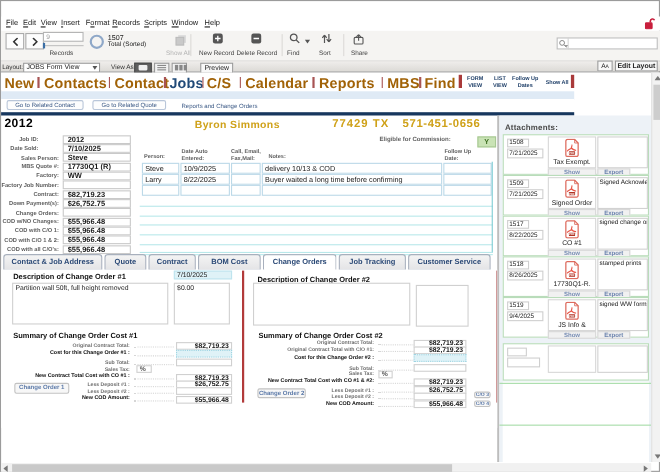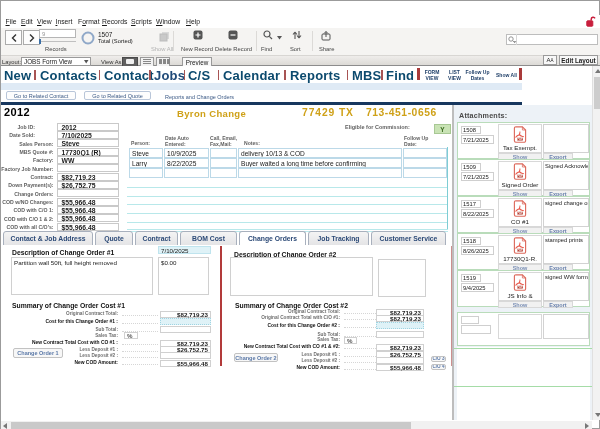--- a/index.html
+++ b/index.html
@@ -17,21 +17,21 @@
 
 #toolbar { position:absolute; left:0; top:27px; width:600px; height:28px; background:#f5f4f2; border-bottom:1px solid #d8d6d3; }
 .tbtn { position:absolute; top:2px; width:17px; height:15px; background:#fdfdfd; border:1px solid #ababab; text-align:center; line-height:14px; font-size:9px; color:#333; }
 .tlabel { position:absolute; font-size:5.8px; color:#444; white-space:nowrap; }
 .tsep { position:absolute; top:3px; width:1px; height:20px; background:#dcdad7; }
 
 #layoutbar { position:absolute; left:0; top:55px; width:600px; height:10px; background:linear-gradient(#efedeb,#dcdad6); border-bottom:1px solid #8c8c8c; }
 .lbl7 { position:absolute; font-size:5.8px; color:#333; white-space:nowrap; }
 
 #navrow { position:absolute; left:0; top:65px; width:600px; height:16px; background:#fff; }
-.nav { position:absolute; top:2px; font-size:13px; font-weight:bold; color:#0c4a6e; letter-spacing:0.2px; white-space:nowrap; }
+.nav { position:absolute; top:2px; font-size:13px; font-weight:bold; color:#a16207; letter-spacing:0.2px; white-space:nowrap; }
 .navsep { position:absolute; top:4px; width:1.5px; height:10px; background:#a85454; }
 .navactive { color:#204a78; }
 .mininav { position:absolute; font-size:5px; font-weight:bold; color:#1f3f68; text-align:center; line-height:6px; }
 .redbar { position:absolute; top:67px; width:3px; height:12px; background:#a93a3a; }
 #bluestrip { position:absolute; left:0; top:81.5px; width:521px; height:8px; background:#dfeaf5; }
 #btnrow { position:absolute; left:0; top:89px; width:521px; height:11px; background:#fff; }
 .gbtn { position:absolute; top:1px; height:9px; border:1px solid #b9c6d9; border-radius:2px; background:#fdfdfd; font-size:5.5px; color:#3c5a86; text-align:center; }
 #navyline { position:absolute; left:0; top:101px; width:521px; height:3px; background:#17375e; }
 
 .hdr { position:absolute; font-weight:bold; }
@@ -200,23 +200,23 @@
 <div class="redbar" style="left:518px"></div>
 <div id="bluestrip"></div>
 <div id="btnrow">
   <div class="gbtn" style="left:5px;width:70px;line-height:8px">Go to Related Contact</div>
   <div class="gbtn" style="left:83px;width:67px;line-height:8px">Go to Related Quote</div>
   <div class="abs" style="left:164px;top:3.5px;font-size:5.5px;color:#3c5a86;white-space:nowrap">Reports and Change Orders</div>
 </div>
 <div id="navyline"></div>
 
 <div class="hdr" style="left:3px;top:105px;font-size:11px;color:#000;letter-spacing:0.4px">2012</div>
-<div class="hdr" style="left:176px;top:107px;font-size:9.5px;color:#cfa118;letter-spacing:0.35px">Byron Change</div>
+<div class="hdr" style="left:176px;top:107px;font-size:9.5px;color:#cfa118;letter-spacing:0.35px">Byron Simmons</div>
 <div class="hdr" style="left:301px;top:106px;font-size:10.3px;color:#cfa118;letter-spacing:0.9px">77429 TX</div>
-<div class="hdr" style="left:365px;top:106px;font-size:10.3px;color:#cfa118;letter-spacing:0.55px">713-451-0656</div>
+<div class="hdr" style="left:365px;top:106px;font-size:10.3px;color:#cfa118;letter-spacing:0.55px">571-451-0656</div>
 
 <div id="formarea">
       <div class="flabel" style="right:564px;top:123px">Job ID:</div>
       <div class="ffield" style="top:121.8px">2012</div>
       <div class="flabel" style="right:564px;top:131.32999999999998px">Date Sold:</div>
       <div class="ffield" style="top:130.13px">7/10/2025</div>
       <div class="flabel" style="right:545.5px;top:139.66px">Sales Person:</div>
       <div class="ffield" style="top:138.46px">Steve</div>
       <div class="flabel" style="right:545.5px;top:147.98999999999998px">MBS Quote #:</div>
       <div class="ffield" style="top:146.79px">17730Q1 (R)</div>

